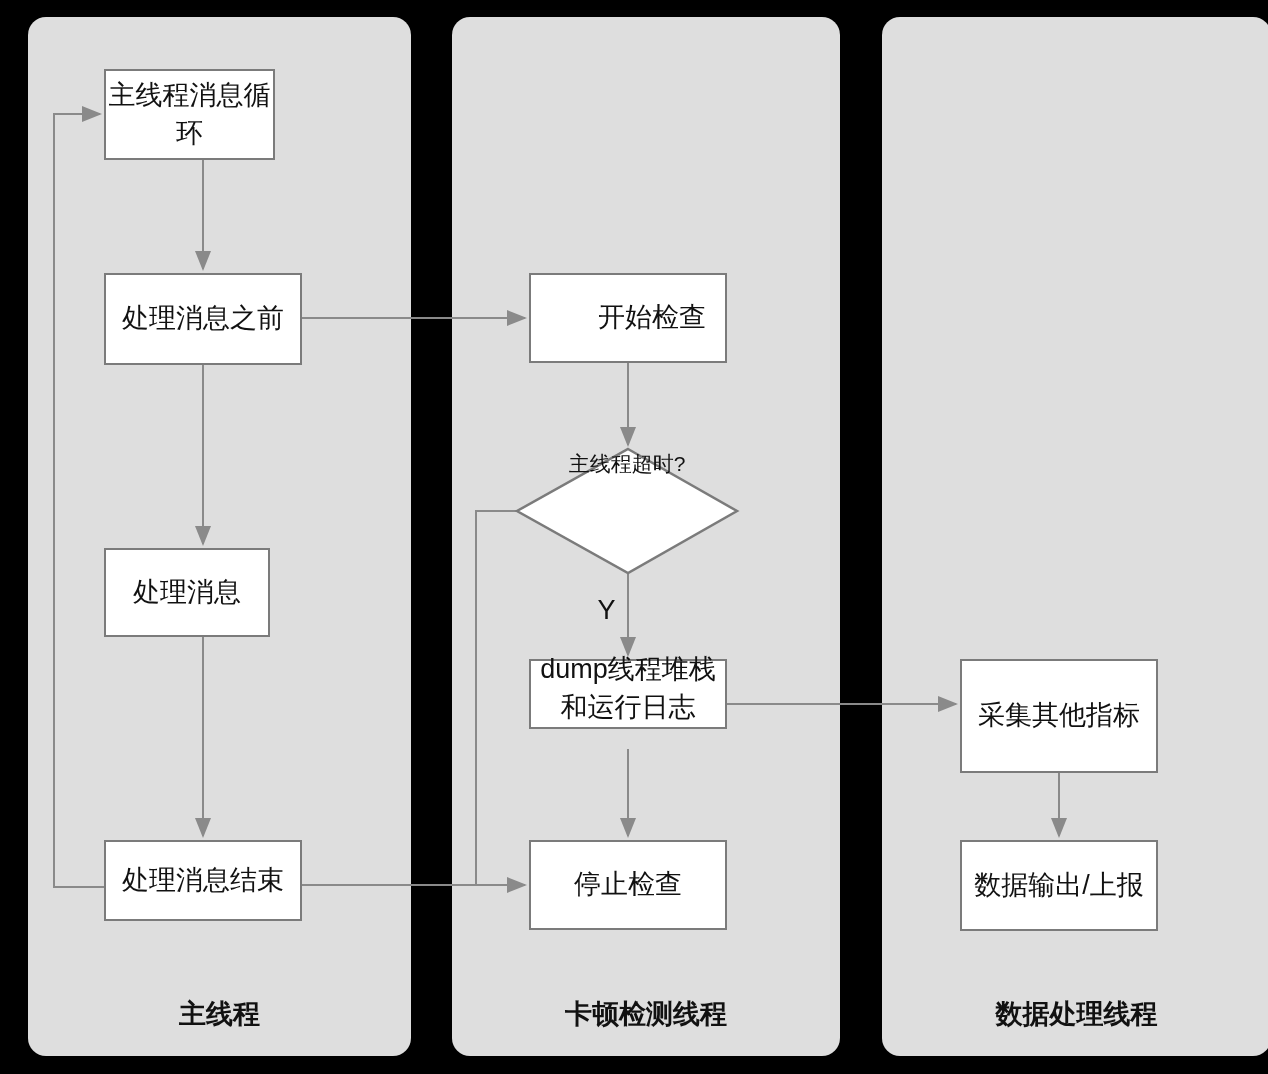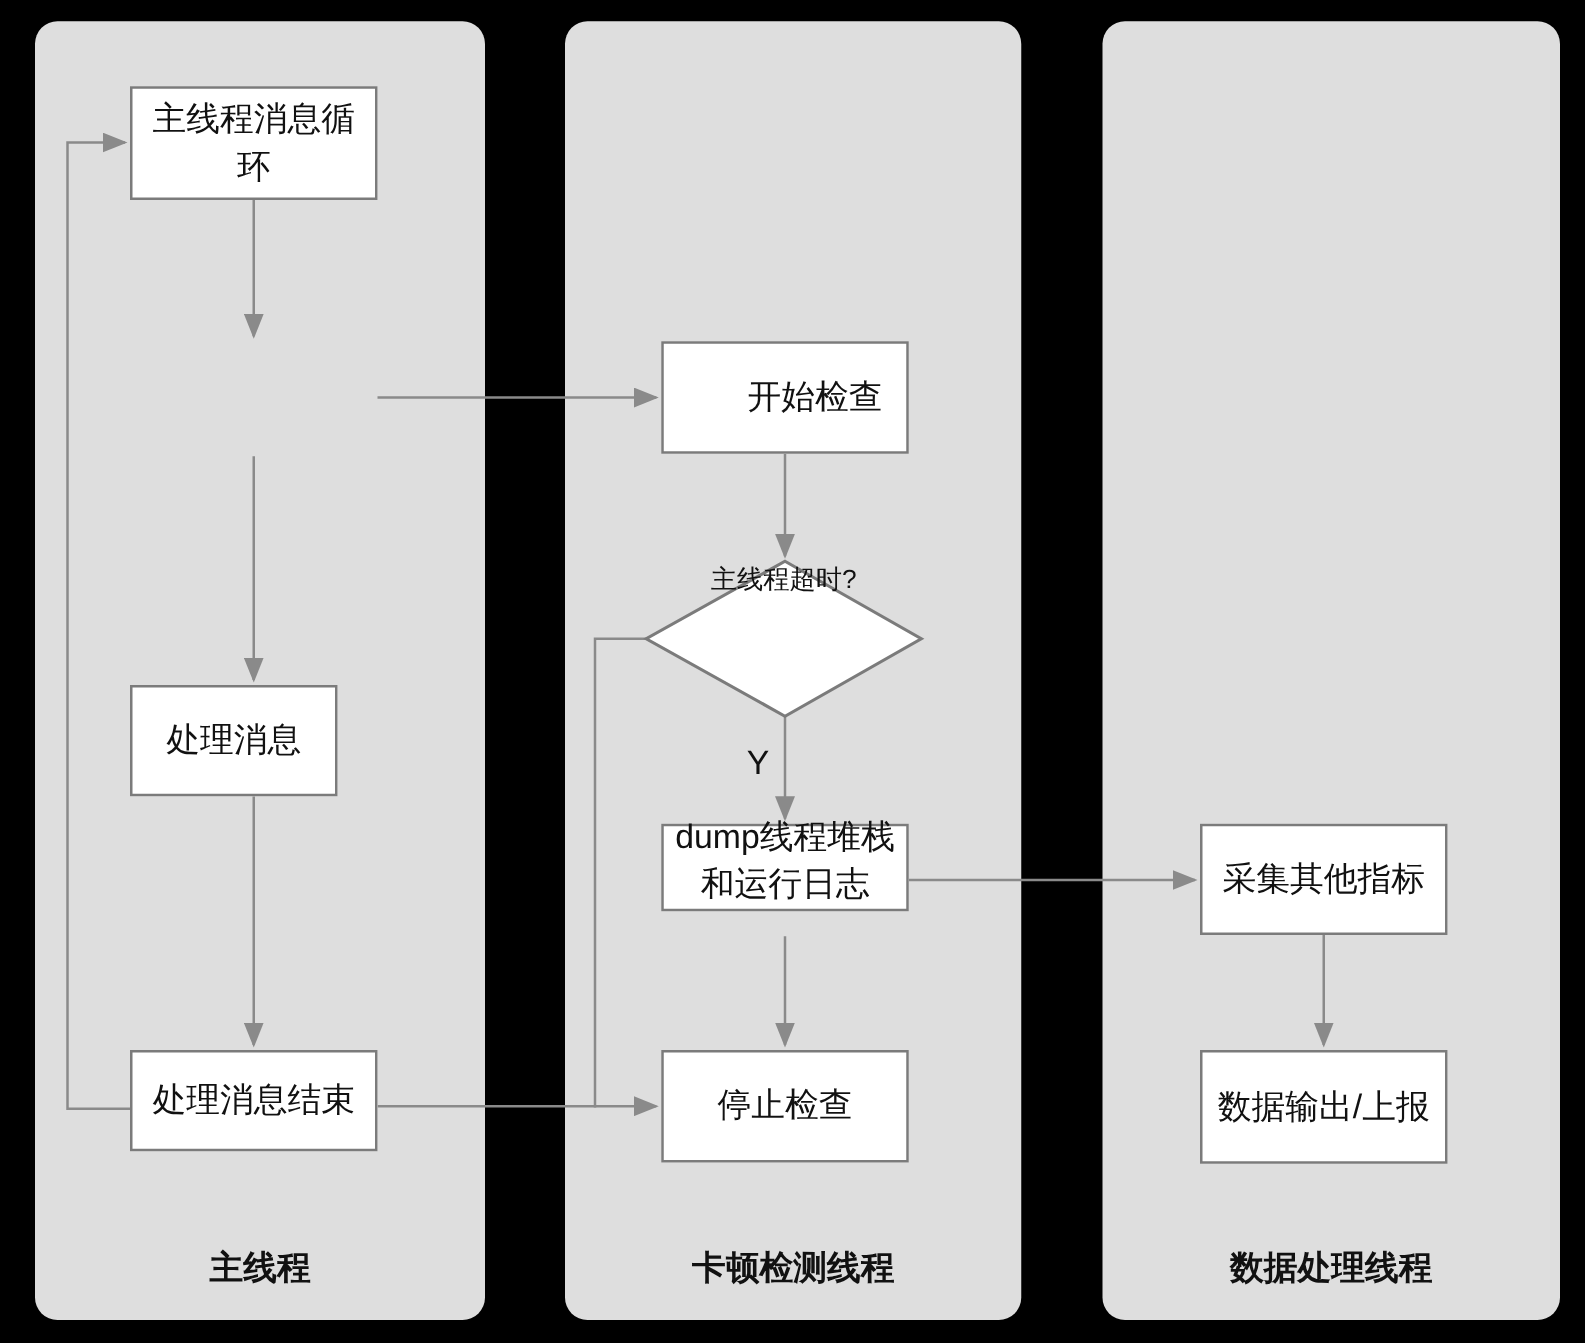--- a/index.html
+++ b/index.html
@@ -15,20 +15,21 @@
     background: var(--background, #000000);
     overflow: hidden;
   }
   .lane {
     position: absolute;
     top: 17px;
     height: 1039px;
     background: var(--lane-fill, #dedede);
     border-radius: 18px;
     z-index: 1;
+    padding-left: 23px;
   }
   #lane-main   { left: 28px;  width: 360px; }
   #lane-detect { left: 452px; width: 365px; }
   #lane-data   { left: 882px; width: 366px; }
   .lane-label {
     position: absolute;
     bottom: 24px;
     left: 0;
     width: 100%;
     text-align: center;
@@ -63,28 +64,28 @@
     display: flex;
     align-items: center;
     justify-content: center;
     text-align: center;
     font-size: 27px;
     line-height: 1.4;
     color: var(--text, #111111);
     z-index: 3;
   }
   .node .txt { display: inline-block; max-width: 178px; }
-  #n-main-loop   { left: 104px; top: 69px;  width: 198px; height: 91px; }
+  #n-main-loop   { left: 104px; top: 69px;  width: 171px; height: 91px; }
   #n-before      { left: 104px; top: 273px; width: 198px; height: 92px; }
   #n-handle      { left: 104px; top: 548px; width: 166px; height: 89px; }
   #n-end         { left: 104px; top: 840px; width: 198px; height: 81px; }
   #n-start-check { left: 529px; top: 273px; width: 198px; height: 90px; padding-left: 48px; }
   #n-dump        { left: 529px; top: 659px; width: 198px; height: 70px; align-items: flex-end; }
   #n-stop        { left: 529px; top: 840px; width: 198px; height: 90px; }
-  #n-collect     { left: 960px; top: 659px; width: 198px; height: 89px; }
+  #n-collect     { left: 960px; top: 659px; width: 198px; height: 114px; }
   #n-output      { left: 960px; top: 840px; width: 198px; height: 91px; }
   #n-timeout {
     position: absolute;
     left: 517px; top: 449px;
     width: 220px; height: 124px;
     display: flex;
     align-items: flex-start;
     justify-content: center;
     text-align: center;
     font-size: 21px;
@@ -137,20 +138,23 @@
     <line class="edge" x1="727" y1="704" x2="956" y2="704" marker-end="url(#arrowhead)"></line>
     <line class="edge" x1="628" y1="749" x2="628" y2="836" marker-end="url(#arrowhead)"></line>
     <line class="edge" x1="1059" y1="748" x2="1059" y2="836" marker-end="url(#arrowhead)"></line>
 
     <polygon id="diamond-shape" points="628,449 737,511 628,573 517,511"></polygon>
   </svg>
 
   <div class="node" id="n-main-loop">
     <span class="txt">主线程消息循环</span>
   </div>
+  <div class="node" id="n-before">
+    <span class="txt">处理消息之前</span>
+  </div>
   <div class="node" id="n-handle">
     <span class="txt">处理消息</span>
   </div>
   <div class="node" id="n-end">
     <span class="txt">处理消息结束</span>
   </div>
   <div class="node" id="n-start-check">
     <span class="txt">开始检查</span>
   </div>
   <div id="n-timeout">

